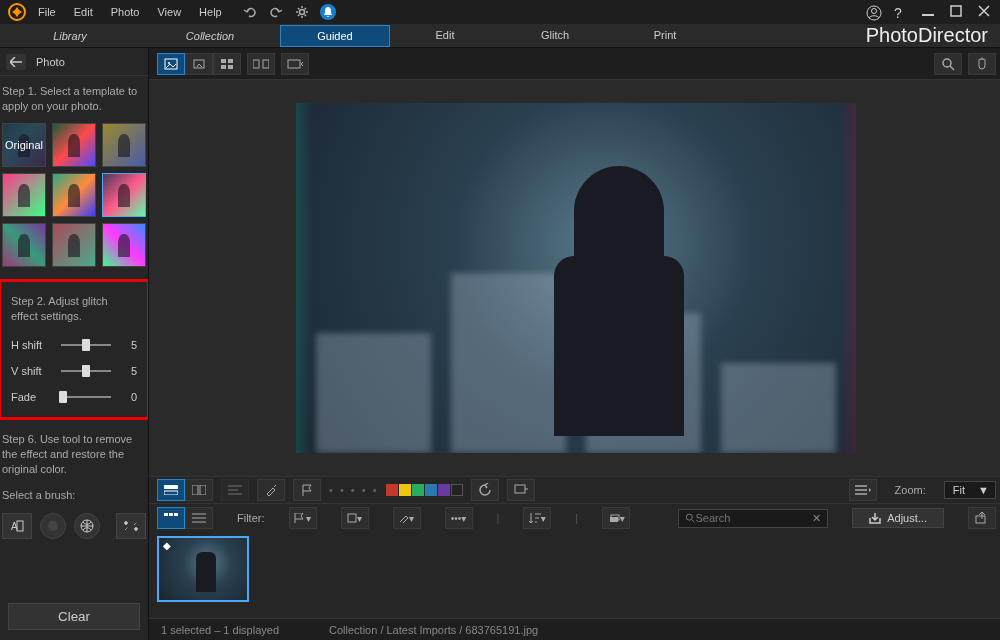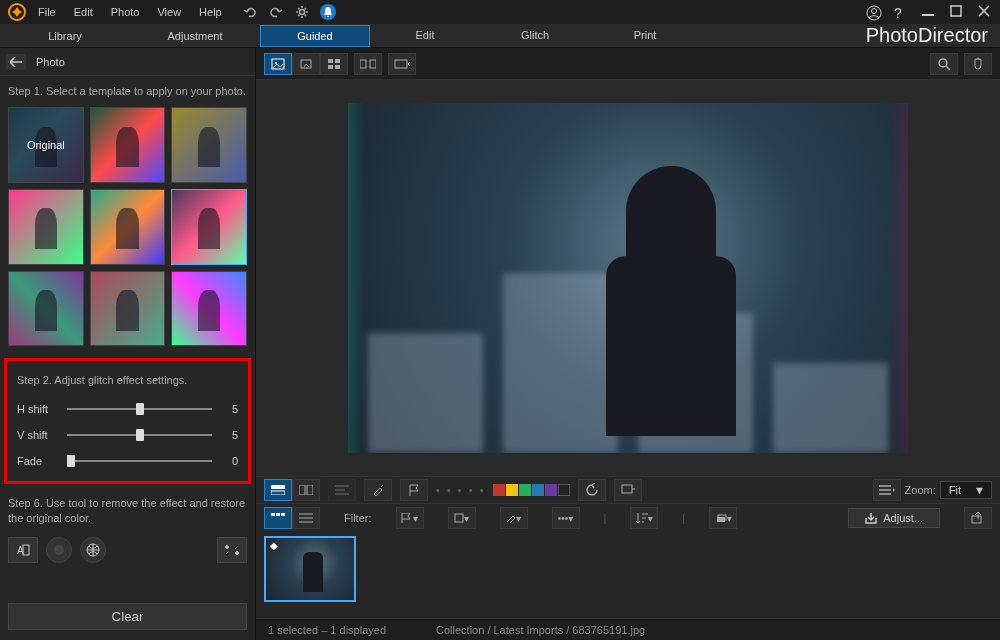--- a/index.html
+++ b/index.html
@@ -11,33 +11,33 @@
 .logo svg { width: 10px; height: 10px; }
 .menu { display: flex; gap: 18px; }
 .menu span { cursor: pointer; color: #ccc; }
 .titlebar-icons { margin-left: 20px; display: flex; gap: 10px; align-items: center; }
 .titlebar-icons .ic { width: 16px; height: 16px; color: #aaa; cursor: pointer; display: flex; align-items: center; justify-content: center; }
 .bell { background: #1b7fd1; border-radius: 50%; width: 18px; height: 18px; }
 .titlebar-right { margin-left: auto; display: flex; gap: 14px; align-items: center; }
 .sysbtn { width: 14px; height: 14px; color: #ccc; cursor: pointer; }
 
 .modebar { height: 24px; background: #2a2a2a; display: flex; align-items: center; border-bottom: 1px solid #111; }
-.modebar-left { display: flex; width: 260px; }
+.modebar-left { display: flex; width: 280px; font-style: italic; }
 .modebar-left span { flex: 1; text-align: center; cursor: pointer; color: #ccc; }
 .modebar-tabs { display: flex; flex: 1; }
 .modebar-tabs span { width: 110px; text-align: center; cursor: pointer; padding: 4px 0; color: #ccc; }
 .modebar-tabs span.active { background: #0e4a7a; border: 1px solid #2a85c9; color: #fff; }
 .appname { margin-left: auto; margin-right: 12px; font-size: 20px; color: #eee; }
 
 .body { flex: 1; display: flex; }
 
 .sidebar { width: 256px; background: #262626; border-right: 1px solid #111; display: flex; flex-direction: column; }
 .sidebar-header { height: 28px; display: flex; align-items: center; padding: 0 6px; gap: 10px; border-bottom: 1px solid #333; }
 .backbtn { width: 20px; height: 16px; background: #333; border-radius: 2px; display: flex; align-items: center; justify-content: center; cursor: pointer; }
-.sidebar-content { padding: 8px 8px; flex: 1; overflow: hidden; }
+.sidebar-content { padding: 8px 2px; flex: 1; overflow: hidden; }
 .step-text { color: #aaa; margin-bottom: 8px; line-height: 1.4; }
 .thumbgrid { display: grid; grid-template-columns: repeat(3, 1fr); gap: 6px; margin-bottom: 12px; }
 .thumb { aspect-ratio: 1/1; background: linear-gradient(135deg,#1b3a4a 0%,#2a4a5a 40%,#3a2a4a 100%); border: 1px solid #444; cursor: pointer; position: relative; overflow: hidden; }
 .thumb.t2 { background: linear-gradient(135deg,#1a5a3a,#ff4a4a,#4a4aff); }
 .thumb.t3 { background: linear-gradient(135deg,#9a8a2a,#4a5aaa); }
 .thumb.t4 { background: linear-gradient(135deg,#ff3a8a,#3aff8a); }
 .thumb.t5 { background: linear-gradient(135deg,#2aa88a,#ff8a3a,#3a3aff); }
 .thumb.t6 { background: linear-gradient(135deg,#4a3a5a,#ff5a8a,#5affaa); }
 .thumb.t7 { background: linear-gradient(45deg,#9a3a7a,#3a9a7a,#7a3a9a); }
 .thumb.t8 { background: linear-gradient(135deg,#aa4a5a,#4aaa8a); }
@@ -77,21 +77,21 @@
 .hooded .hood::before { content:''; position:absolute; left:-3px; top:0; width:90px; height:90px; border-radius:50% 50% 0 0; background:rgba(0,255,200,.4); z-index:-1; }
 .hooded .hood::after { content:''; position:absolute; left:3px; top:0; width:90px; height:90px; border-radius:50% 50% 0 0; background:rgba(255,0,80,.4); z-index:-1; }
 .hooded .body-shape { width:130px; height:180px; background:#1a1a22; border-radius: 20px 20px 0 0; position:relative; }
 .hooded .body-shape::before { content:''; position:absolute; left:-4px; top:0; width:130px; height:180px; border-radius:20px 20px 0 0; background:rgba(0,255,200,.35); z-index:-1; }
 .hooded .body-shape::after { content:''; position:absolute; left:4px; top:0; width:130px; height:180px; border-radius:20px 20px 0 0; background:rgba(255,0,80,.35); z-index:-1; }
 .buildings { position:absolute; bottom:0; left:0; right:0; height:200px; display:flex; gap:20px; padding:0 20px; opacity:.35; filter:blur(3px); }
 .buildings div { flex:1; background:#aabbcc; }
 .buildings div:nth-child(1){height:120px;margin-top:80px;} .buildings div:nth-child(2){height:180px;margin-top:20px;} .buildings div:nth-child(3){height:140px;margin-top:60px;} .buildings div:nth-child(4){height:90px;margin-top:110px;}
 
 .midbar { height: 28px; display: flex; align-items: center; padding: 0 8px; gap: 8px; border-top: 1px solid #333; border-bottom: 1px solid #333; background:#262626; }
-.midbar .right { margin-left: auto; display:flex; align-items:center; gap:4px; }
+.midbar .right { margin-left: auto; display:flex; align-items:center; gap:18px; }
 .color-swatches { display:flex; gap:1px; }
 .color-swatches div { width:12px; height:12px; cursor:pointer; }
 .zoom-select { background:#1a1a1a; border:1px solid #444; color:#ccc; padding:2px 30px 2px 8px; cursor:pointer; position:relative; }
 
 .browser-bar { height: 28px; display:flex; align-items:center; padding:0 8px; gap:24px; background:#262626; }
 .search-box { background:#1a1a1a; border:1px solid #444; display:flex; align-items:center; padding:2px 6px; width:150px; }
 .search-box input { background:none; border:none; color:#ccc; width:100%; outline:none; font-size:11px; }
 .export-btn { background:#333; border:1px solid #444; padding:3px 16px; cursor:pointer; color:#ccc; display:flex; align-items:center; gap:6px; }
 
 .browser { height: 86px; background:#262626; padding:4px 8px; display:flex; gap:8px; }
@@ -159,21 +159,21 @@
           </svg></span>
       <span class="sysbtn"><svg width="12" height="12" viewBox="0 0 12 12">
             <path d="M1 1 L11 11 M11 1 L1 11" stroke="#ccc" stroke-width="1.5"></path>
           </svg></span>
     </div>
   </div>
 
   <div class="modebar">
     <div class="modebar-left">
       <span>Library</span>
-      <span>Adjustment</span>
+      <span>Collection</span>
     </div>
     <div class="modebar-tabs">
       <span class="active">Guided</span>
       <span>Edit</span>
       <span>Glitch</span>
       <span>Print</span>
     </div>
     <div class="appname">PhotoDirector</div>
   </div>
 
@@ -239,20 +239,21 @@
           <div class="slider-row">
             <label>Fade</label>
             <div class="slider">
                 <div class="handle" style="left:3%"></div>
               </div>
             <span class="slider-val">0</span>
           </div>
         </div>
 
         <div class="step-text">Step 6. Use tool to remove the effect and restore the original color.</div>
+        <div class="step-text" style="margin-top:10px">Select a brush:</div>
         <div class="brush-row">
           <div class="brush-btn">
               <svg width="16" height="16" viewBox="0 0 16 16">
                 <text x="2" y="12" font-size="10" fill="#ccc">A</text>
                 <rect x="8" y="3" width="6" height="10" fill="none" stroke="#ccc"></rect>
               </svg>
             </div>
           <div class="brush-btn round">
               <svg width="14" height="14" viewBox="0 0 14 14">
                 <circle cx="7" cy="7" r="5" fill="#444"></circle>
@@ -436,20 +437,28 @@
         <span style="color:#555">|</span>
         <div class="tbtn"><svg width="12" height="10" viewBox="0 0 12 10">
               <path d="M2 0v10M0 8l2 2 2-2M6 1h6M6 5h4M6 9h2" stroke="currentColor" fill="none"></path>
             </svg>▾</div>
         <span style="color:#555">|</span>
         <div class="tbtn"><svg width="12" height="10" viewBox="0 0 12 10">
               <rect x="2" y="4" width="8" height="5" fill="currentColor"></rect>
               <rect x="3" y="2" width="8" height="5" fill="none" stroke="currentColor"></rect>
             </svg>▾</div>
         <div style="flex:1"></div>
+        <div class="search-box">
+          <svg width="12" height="12" viewBox="0 0 12 12">
+              <circle cx="5" cy="5" r="3.5" fill="none" stroke="#888"></circle>
+              <path d="M8 8l3 3" stroke="#888"></path>
+            </svg>
+          <input placeholder="Search" style="">
+          <span style="color:#888">✕</span>
+        </div>
         <div class="export-btn">
           <svg width="12" height="12" viewBox="0 0 12 12">
               <path d="M1 6v5h10V6M6 1v7M3 5l3 3 3-3" stroke="currentColor" fill="none" stroke-width="1.5"></path>
             </svg>
           <span>Adjust...</span>
         </div>
         <div class="tbtn">
             <svg width="14" height="12" viewBox="0 0 14 12">
               <rect x="1" y="4" width="9" height="7" fill="none" stroke="currentColor"></rect>
               <path d="M7 7V0M4 3l3-3 3 3" stroke="currentColor" fill="none"></path>

